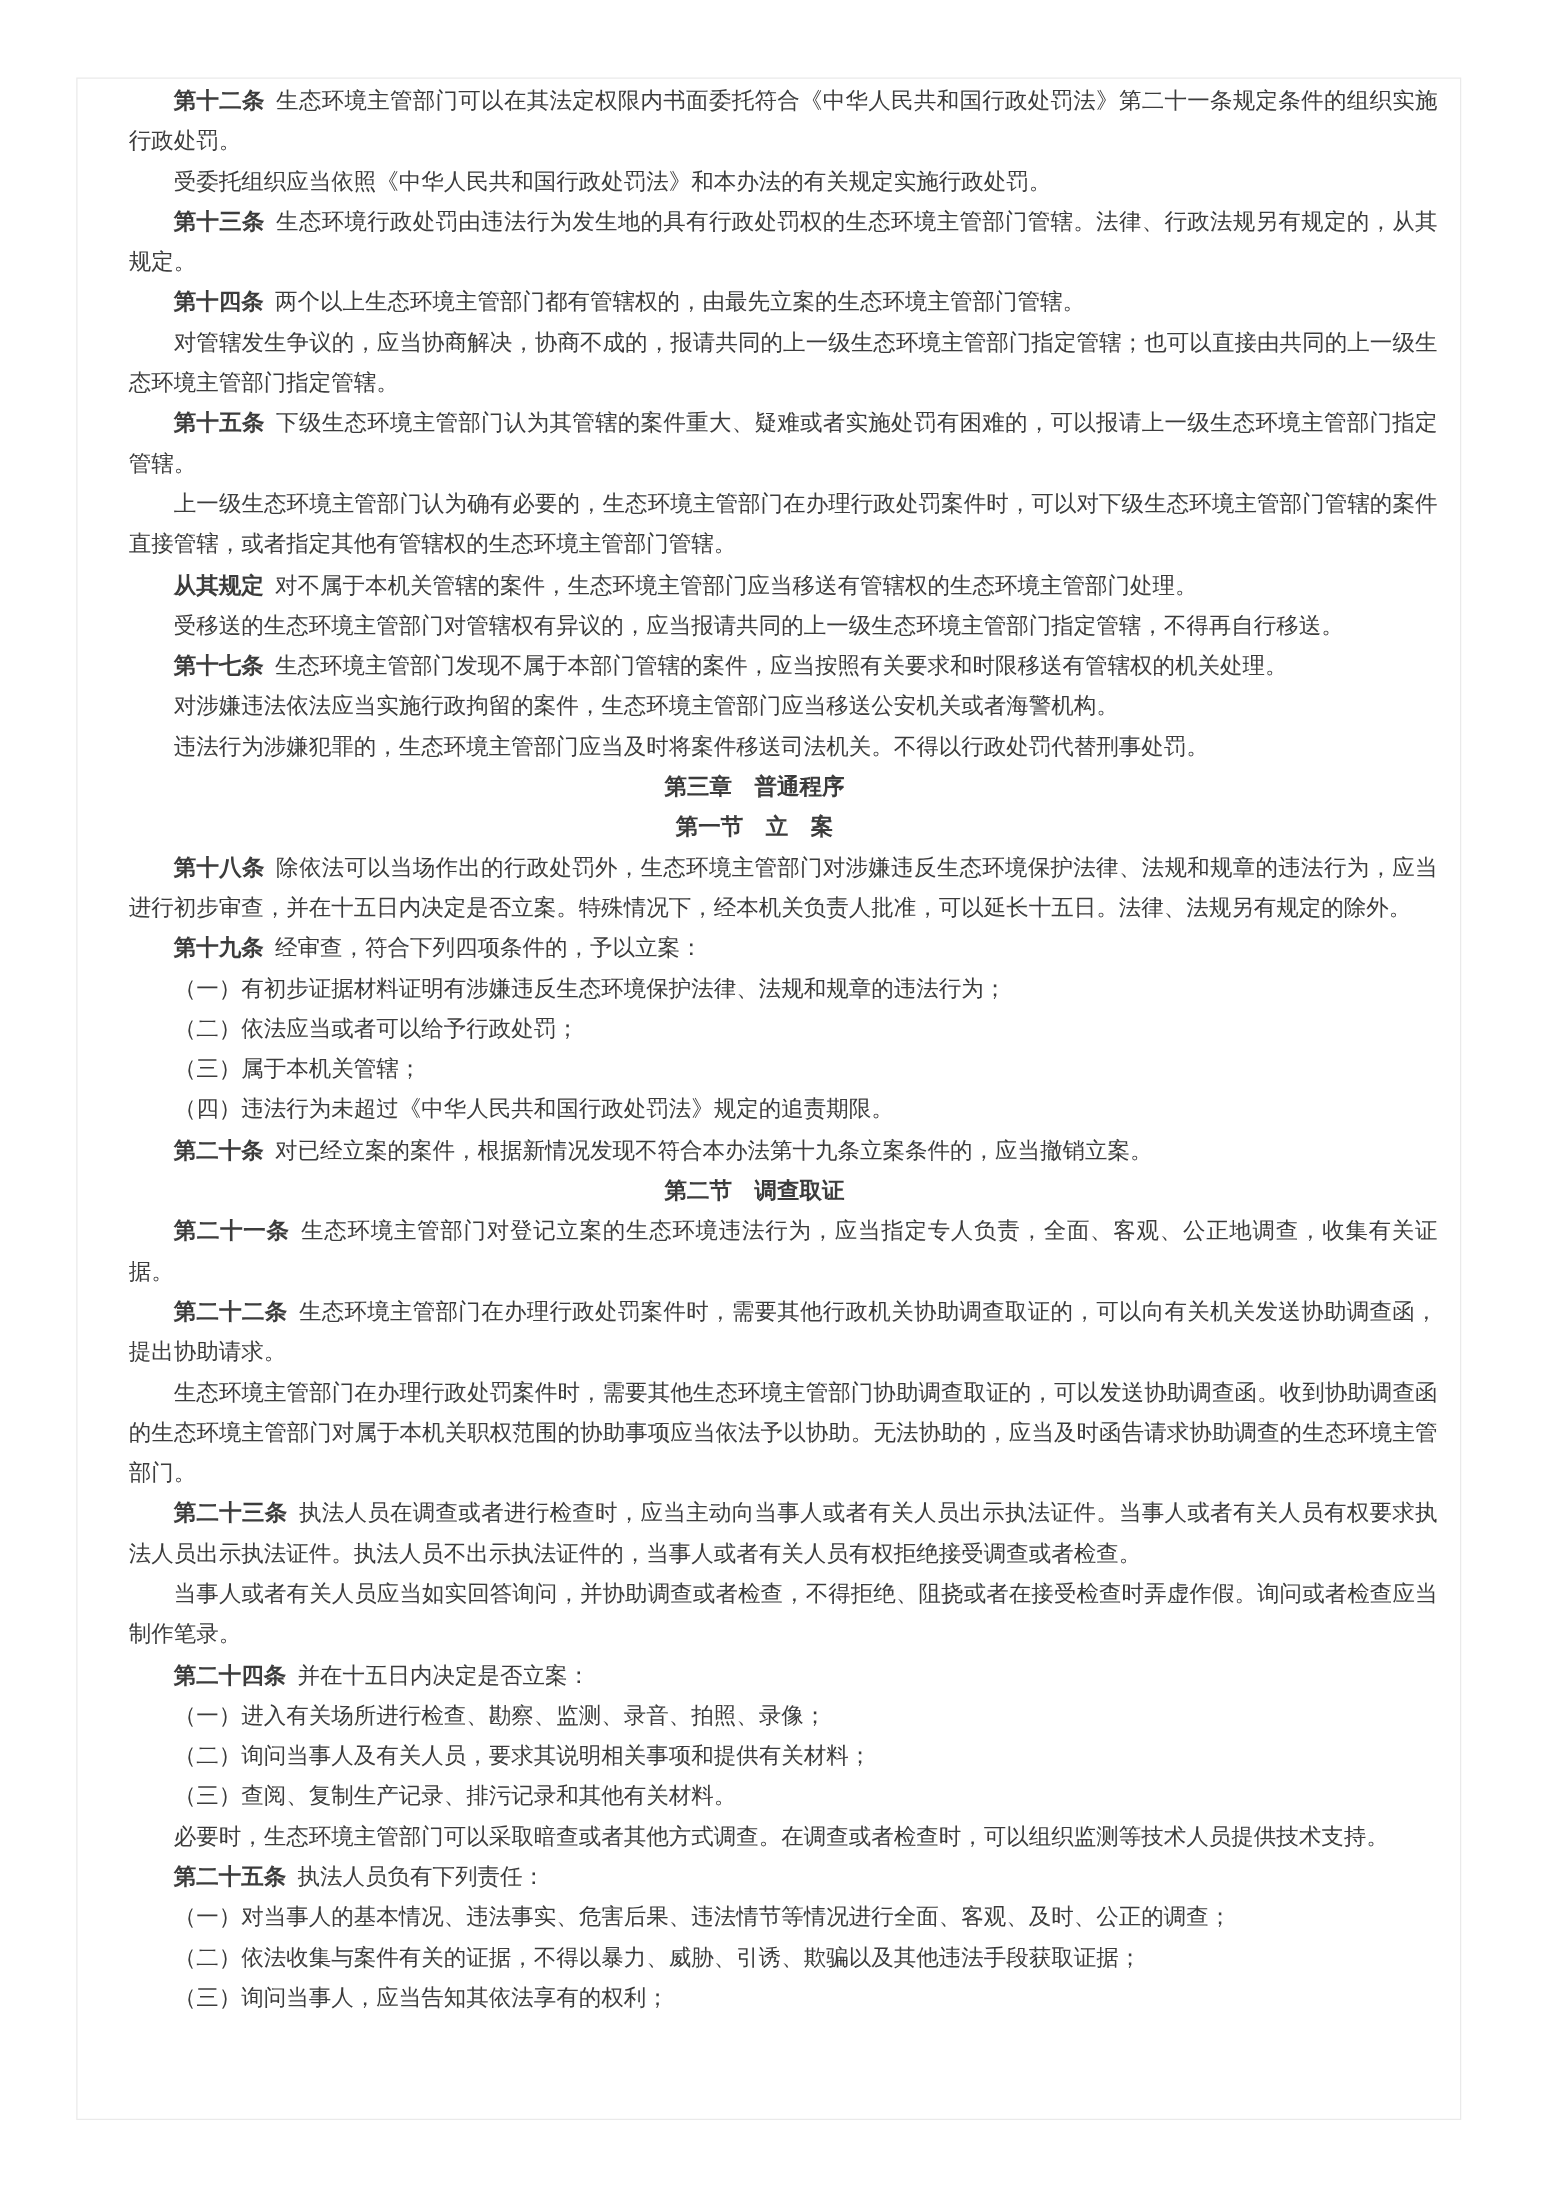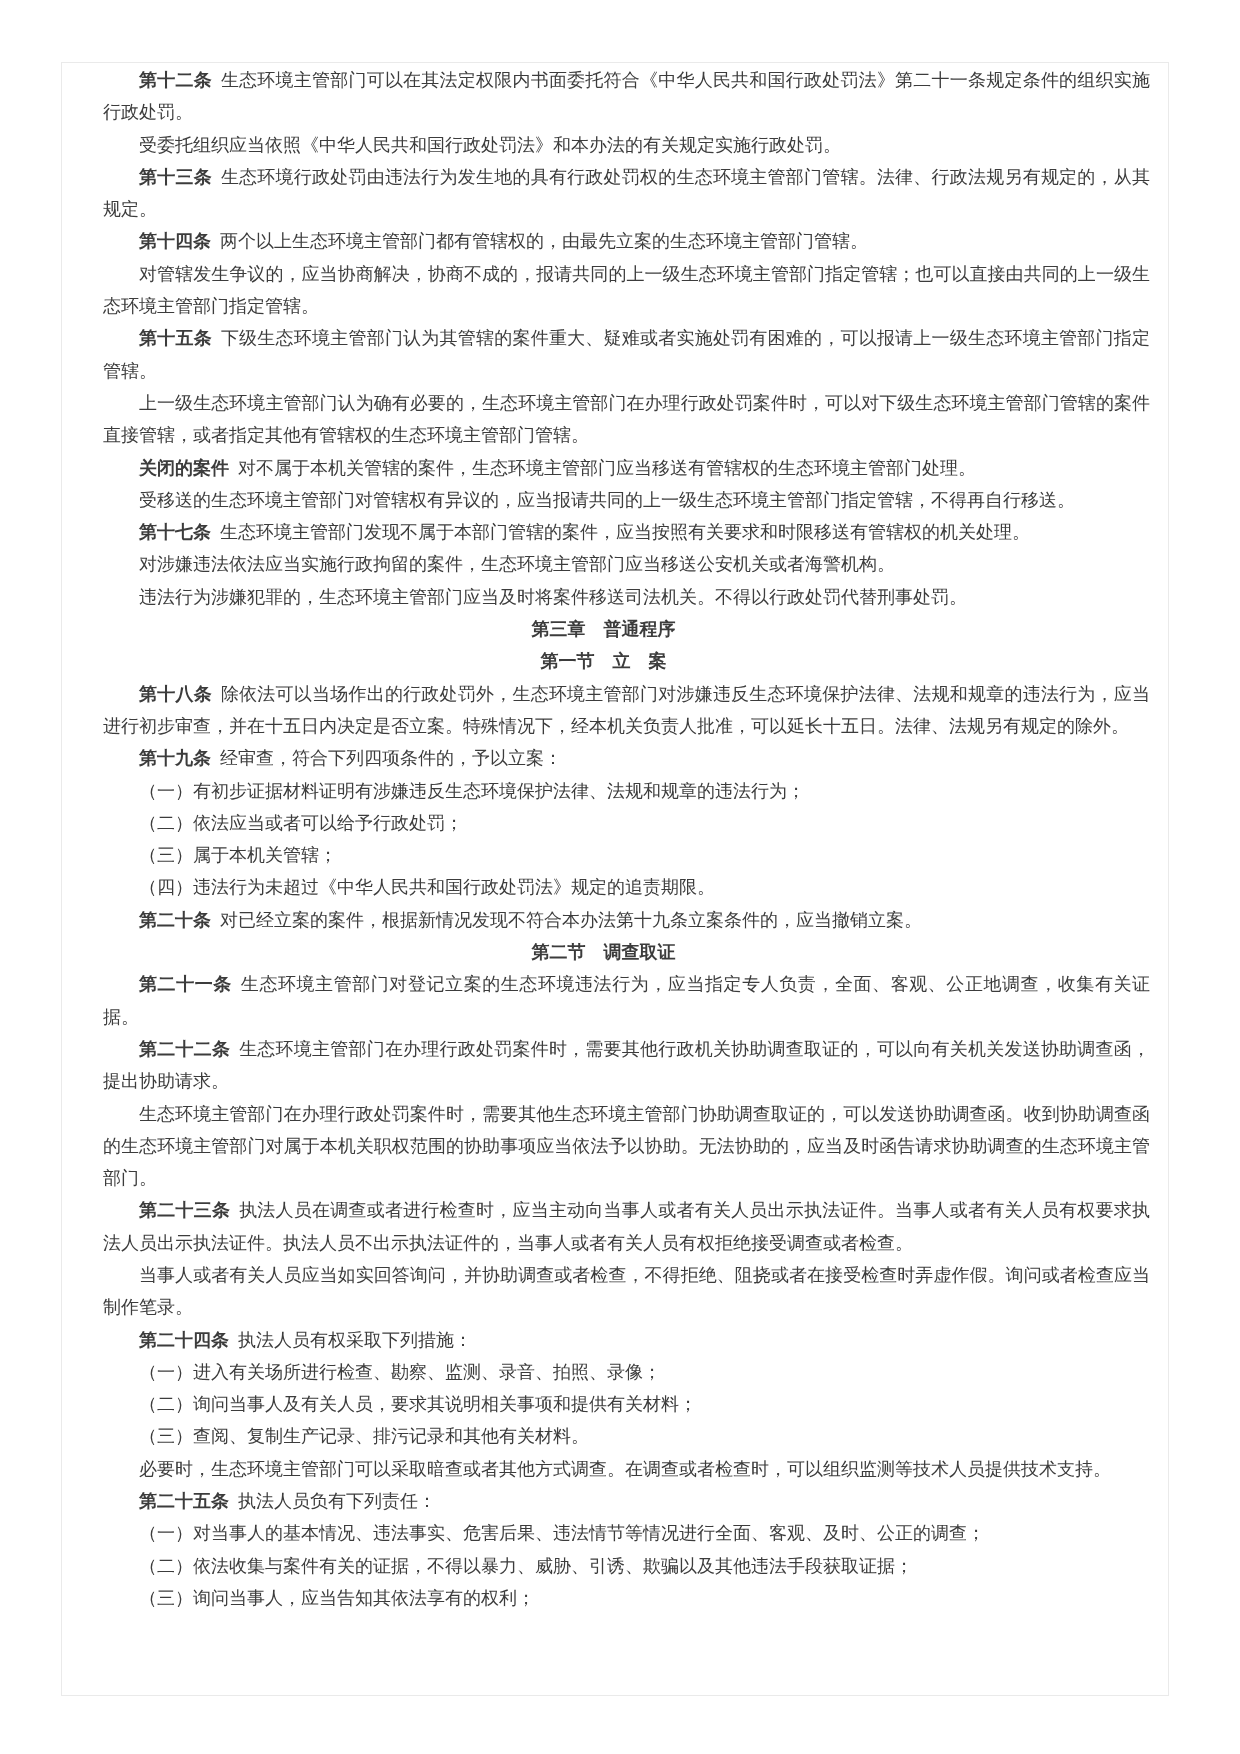--- a/index.html
+++ b/index.html
@@ -44,41 +44,41 @@
 <body>
 
 <div class="page">
     <p class="para"><b class="prefix">第十二条</b><span>生态环境主管部门可以在其法定权限内书面委托符合《中华人民共和国行政处罚法》第二十一条规定条件的组织实施行政处罚。</span></p>
     <p class="para"><span>受委托组织应当依照《中华人民共和国行政处罚法》和本办法的有关规定实施行政处罚。</span></p>
     <p class="para"><b class="prefix">第十三条</b><span>生态环境行政处罚由违法行为发生地的具有行政处罚权的生态环境主管部门管辖。法律、行政法规另有规定的，从其规定。</span></p>
     <p class="para"><b class="prefix">第十四条</b><span>两个以上生态环境主管部门都有管辖权的，由最先立案的生态环境主管部门管辖。</span></p>
     <p class="para"><span>对管辖发生争议的，应当协商解决，协商不成的，报请共同的上一级生态环境主管部门指定管辖；也可以直接由共同的上一级生态环境主管部门指定管辖。</span></p>
     <p class="para"><b class="prefix">第十五条</b><span>下级生态环境主管部门认为其管辖的案件重大、疑难或者实施处罚有困难的，可以报请上一级生态环境主管部门指定管辖。</span></p>
     <p class="para"><span>上一级生态环境主管部门认为确有必要的，生态环境主管部门在办理行政处罚案件时，可以对下级生态环境主管部门管辖的案件直接管辖，或者指定其他有管辖权的生态环境主管部门管辖。</span></p>
-    <p class="para"><b class="prefix">关闭的案件</b><span>对不属于本机关管辖的案件，生态环境主管部门应当移送有管辖权的生态环境主管部门处理。</span></p>
+    <p class="para"><b class="prefix">从其规定</b><span>对不属于本机关管辖的案件，生态环境主管部门应当移送有管辖权的生态环境主管部门处理。</span></p>
     <p class="para"><span>受移送的生态环境主管部门对管辖权有异议的，应当报请共同的上一级生态环境主管部门指定管辖，不得再自行移送。</span></p>
     <p class="para"><b class="prefix">第十七条</b><span>生态环境主管部门发现不属于本部门管辖的案件，应当按照有关要求和时限移送有管辖权的机关处理。</span></p>
     <p class="para"><span>对涉嫌违法依法应当实施行政拘留的案件，生态环境主管部门应当移送公安机关或者海警机构。</span></p>
     <p class="para"><span>违法行为涉嫌犯罪的，生态环境主管部门应当及时将案件移送司法机关。不得以行政处罚代替刑事处罚。</span></p>
     <p class="para center"><span>第三章　普通程序</span></p>
     <p class="para center"><span>第一节　立　案</span></p>
     <p class="para"><b class="prefix">第十八条</b><span>除依法可以当场作出的行政处罚外，生态环境主管部门对涉嫌违反生态环境保护法律、法规和规章的违法行为，应当进行初步审查，并在十五日内决定是否立案。特殊情况下，经本机关负责人批准，可以延长十五日。法律、法规另有规定的除外。</span></p>
     <p class="para"><b class="prefix">第十九条</b><span>经审查，符合下列四项条件的，予以立案：</span></p>
     <p class="para"><span>（一）有初步证据材料证明有涉嫌违反生态环境保护法律、法规和规章的违法行为；</span></p>
     <p class="para"><span>（二）依法应当或者可以给予行政处罚；</span></p>
     <p class="para"><span>（三）属于本机关管辖；</span></p>
     <p class="para"><span>（四）违法行为未超过《中华人民共和国行政处罚法》规定的追责期限。</span></p>
     <p class="para"><b class="prefix">第二十条</b><span>对已经立案的案件，根据新情况发现不符合本办法第十九条立案条件的，应当撤销立案。</span></p>
     <p class="para center"><span>第二节　调查取证</span></p>
     <p class="para"><b class="prefix">第二十一条</b><span>生态环境主管部门对登记立案的生态环境违法行为，应当指定专人负责，全面、客观、公正地调查，收集有关证据。</span></p>
     <p class="para"><b class="prefix">第二十二条</b><span>生态环境主管部门在办理行政处罚案件时，需要其他行政机关协助调查取证的，可以向有关机关发送协助调查函，提出协助请求。</span></p>
     <p class="para"><span>生态环境主管部门在办理行政处罚案件时，需要其他生态环境主管部门协助调查取证的，可以发送协助调查函。收到协助调查函的生态环境主管部门对属于本机关职权范围的协助事项应当依法予以协助。无法协助的，应当及时函告请求协助调查的生态环境主管部门。</span></p>
     <p class="para"><b class="prefix">第二十三条</b><span>执法人员在调查或者进行检查时，应当主动向当事人或者有关人员出示执法证件。当事人或者有关人员有权要求执法人员出示执法证件。执法人员不出示执法证件的，当事人或者有关人员有权拒绝接受调查或者检查。</span></p>
     <p class="para"><span>当事人或者有关人员应当如实回答询问，并协助调查或者检查，不得拒绝、阻挠或者在接受检查时弄虚作假。询问或者检查应当制作笔录。</span></p>
-    <p class="para"><b class="prefix">第二十四条</b><span>执法人员有权采取下列措施：</span></p>
+    <p class="para"><b class="prefix">第二十四条</b><span>并在十五日内决定是否立案：</span></p>
     <p class="para"><span>（一）进入有关场所进行检查、勘察、监测、录音、拍照、录像；</span></p>
     <p class="para"><span>（二）询问当事人及有关人员，要求其说明相关事项和提供有关材料；</span></p>
     <p class="para"><span>（三）查阅、复制生产记录、排污记录和其他有关材料。</span></p>
     <p class="para"><span>必要时，生态环境主管部门可以采取暗查或者其他方式调查。在调查或者检查时，可以组织监测等技术人员提供技术支持。</span></p>
     <p class="para"><b class="prefix">第二十五条</b><span>执法人员负有下列责任：</span></p>
     <p class="para"><span>（一）对当事人的基本情况、违法事实、危害后果、违法情节等情况进行全面、客观、及时、公正的调查；</span></p>
     <p class="para"><span>（二）依法收集与案件有关的证据，不得以暴力、威胁、引诱、欺骗以及其他违法手段获取证据；</span></p>
     <p class="para"><span>（三）询问当事人，应当告知其依法享有的权利；</span></p>
   </div>
 

